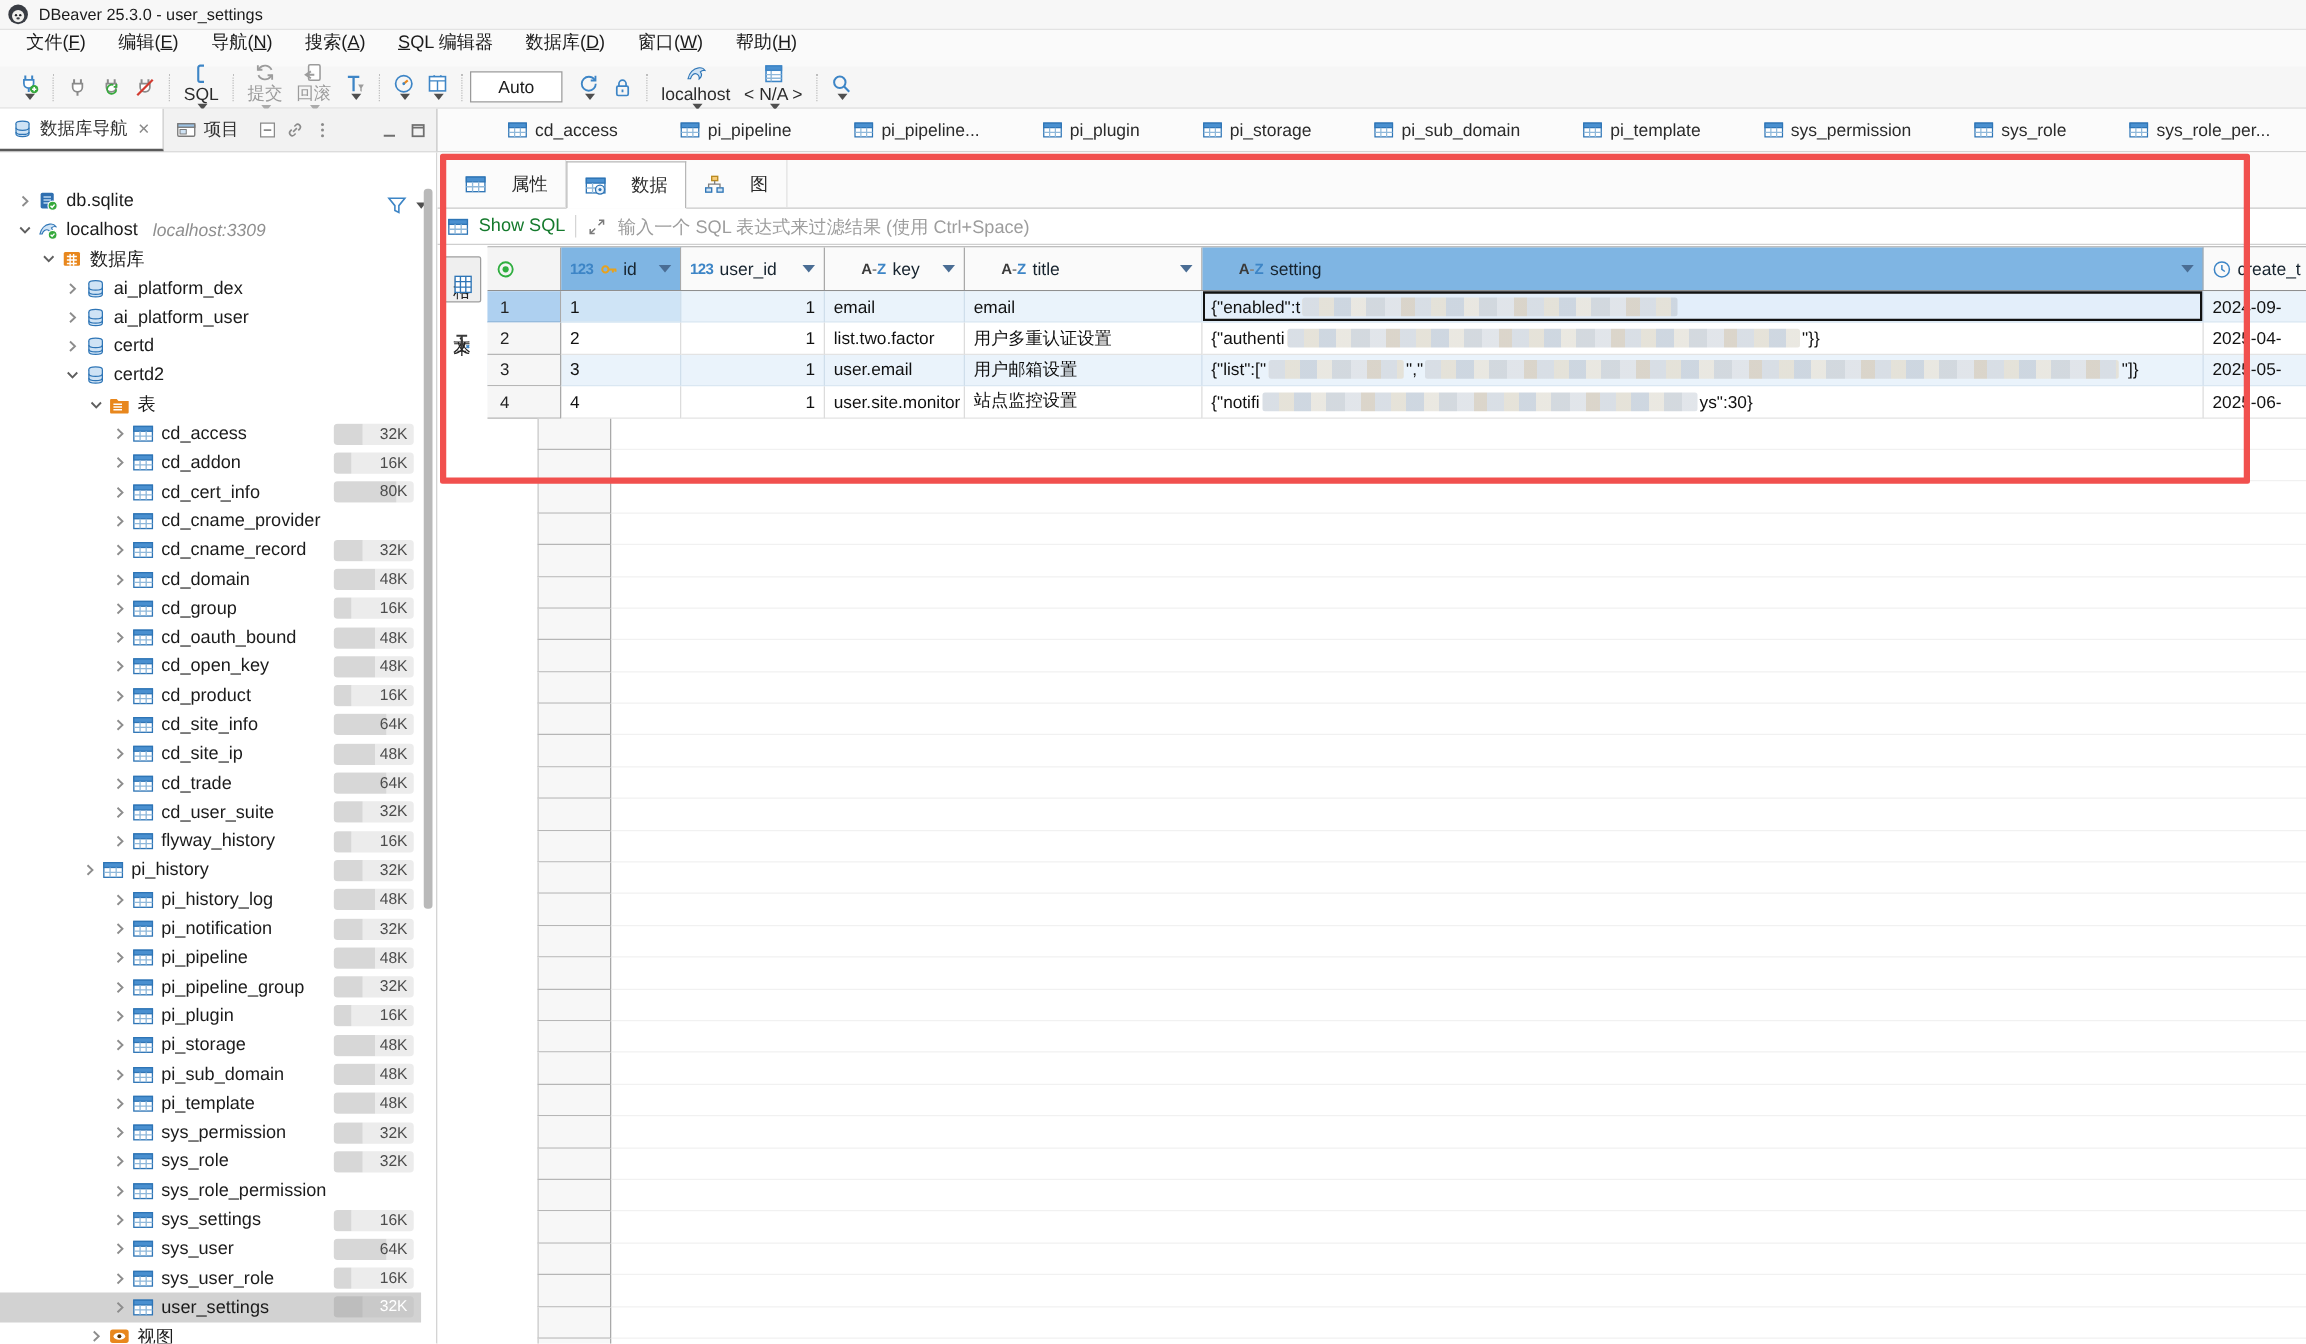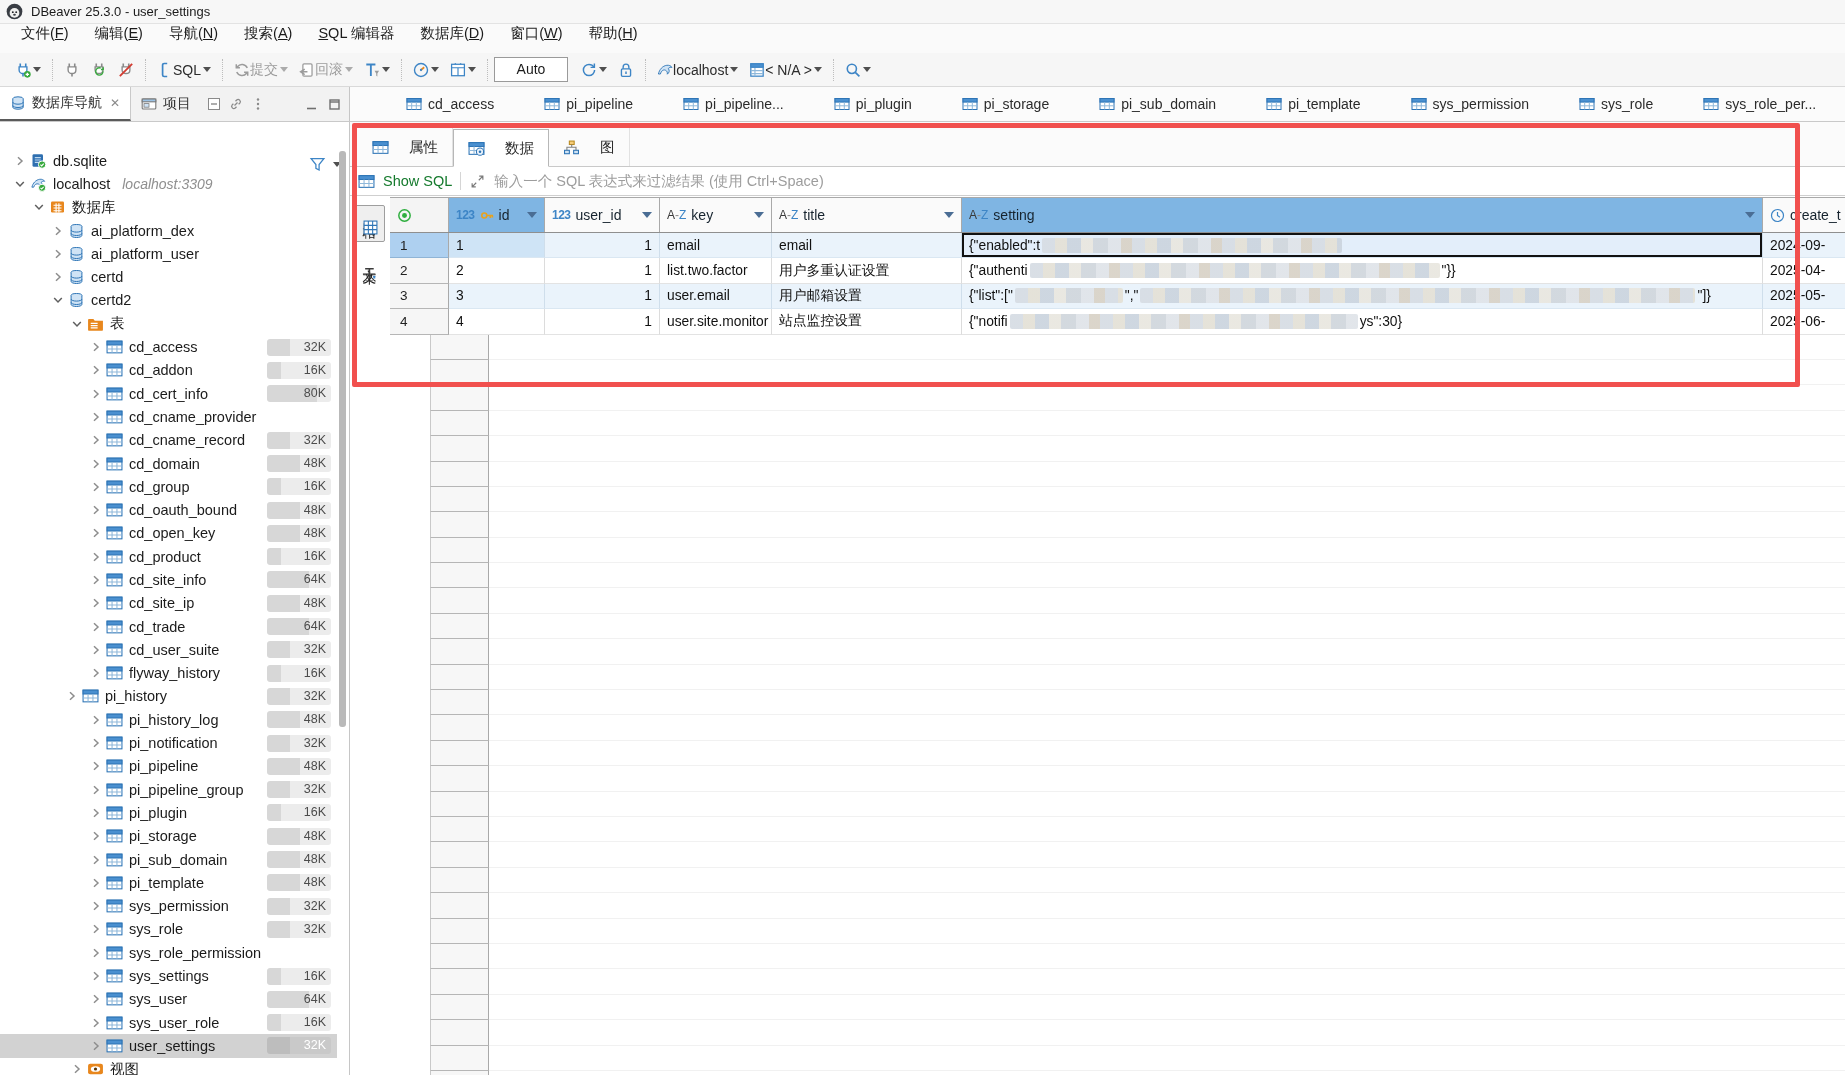--- a/index.html
+++ b/index.html
@@ -15,21 +15,21 @@
 
   
   .menubar { position:absolute; left:0; top:24px; right:0; height:29px; background:#fafafa; display:flex; padding-left:8px; }
   .menu-item { padding:0 13px; font-size:14.5px; cursor:default; }
   .menu-item u { text-decoration:underline; }
 
   
   .toolbar { position:absolute; left:0; top:53px; right:0; height:34px; background:#f6f6f6; border-bottom:1px solid #d9d9d9; display:flex; align-items:center; padding-left:6px; }
   .tb-group { display:flex; align-items:center; gap:3px; padding:0 5px; }
   .tb-sep { width:1px; height:22px; border-left:1px dotted #bdbdbd; margin:0 2px; }
-  .tb-btn { display:flex; align-items:center; gap:0; padding:3px 4px; border-radius:3px; }
+  .tb-btn { display:flex; align-items:center; gap:0; padding:3px 4px; border-radius:3px;flex-direction:column; }
   .tb-btn .ic { width:16px; height:16px; display:inline-block; }
   .tb-label { font-size:14px; color:#2b2b2b; }
   .tb-label.dis { color:#9c9c9c; }
   .caret { width:0; height:0; border-left:4px solid transparent; border-right:4px solid transparent; border-top:5px solid #4f4f4f; display:inline-block; margin-left:2px; }
   .caret.dis { border-top-color:#ababab; }
   .auto-box { width:74px; height:25px; background:#fff; border:1px solid #9a9a9a; text-align:center; font-size:14px; line-height:23px; margin:0 4px; }
 
   
   .tabrow { position:absolute; left:0; top:87px; right:0; height:35px; background:#fbfbfb; border-bottom:1px solid #c9c9c9; display:flex; }
   .panel-tabs { width:350px; display:flex; align-items:stretch; border-right:1px solid #c6c6c6; background:#f2f2f2; }
@@ -88,21 +88,21 @@
   .vtab.sel { border:1px solid #9e9e9e; background:#efefef; }
   .vtab .vtxt { writing-mode:vertical-rl; text-orientation:upright; font-size:14px; color:#222; letter-spacing:2px; }
   .vtab .ic { width:15px; height:15px; }
 
   .grid { flex:1; position:relative; }
   .ghead { display:flex; height:36px; border-top:1px solid #a9a9a9; border-bottom:1px solid #8f8f8f; }
   .hc { display:flex; align-items:center; gap:5px; padding:0 7px; background:#fafafa; border-right:1px solid #a9a9a9; font-size:14px; color:#16232e; overflow:hidden; white-space:nowrap; }
   .hc.hsel { background:#7fb5e3; }
   .hc .hcaret { margin-left:auto; width:0; height:0; border-left:5px solid transparent; border-right:5px solid transparent; border-top:6px solid #4a6d94; }
   .t123 { color:#3d85c6; font-size:12px; font-weight:bold; letter-spacing:-0.5px; }
-  .taz { font-size:12px; font-weight:normal; }
+  .taz { font-size:12px; font-weight:bold;margin-left:22px; }
   .taz .a { color:#3a3a3a; } .taz .d { color:#888; } .taz .z { color:#3d85c6; }
   .hc .kic { width:14px; height:13px; }
   .hc .cic { width:15px; height:15px; }
 
   .c-gut { width:59px; flex:0 0 59px; }
   .c-id { width:96px; flex:0 0 96px; }
   .c-uid { width:115px; flex:0 0 115px; }
   .c-key { width:112px; flex:0 0 112px; }
   .c-title { width:190px; flex:0 0 190px; }
   .c-set { width:801px; flex:0 0 801px; }

